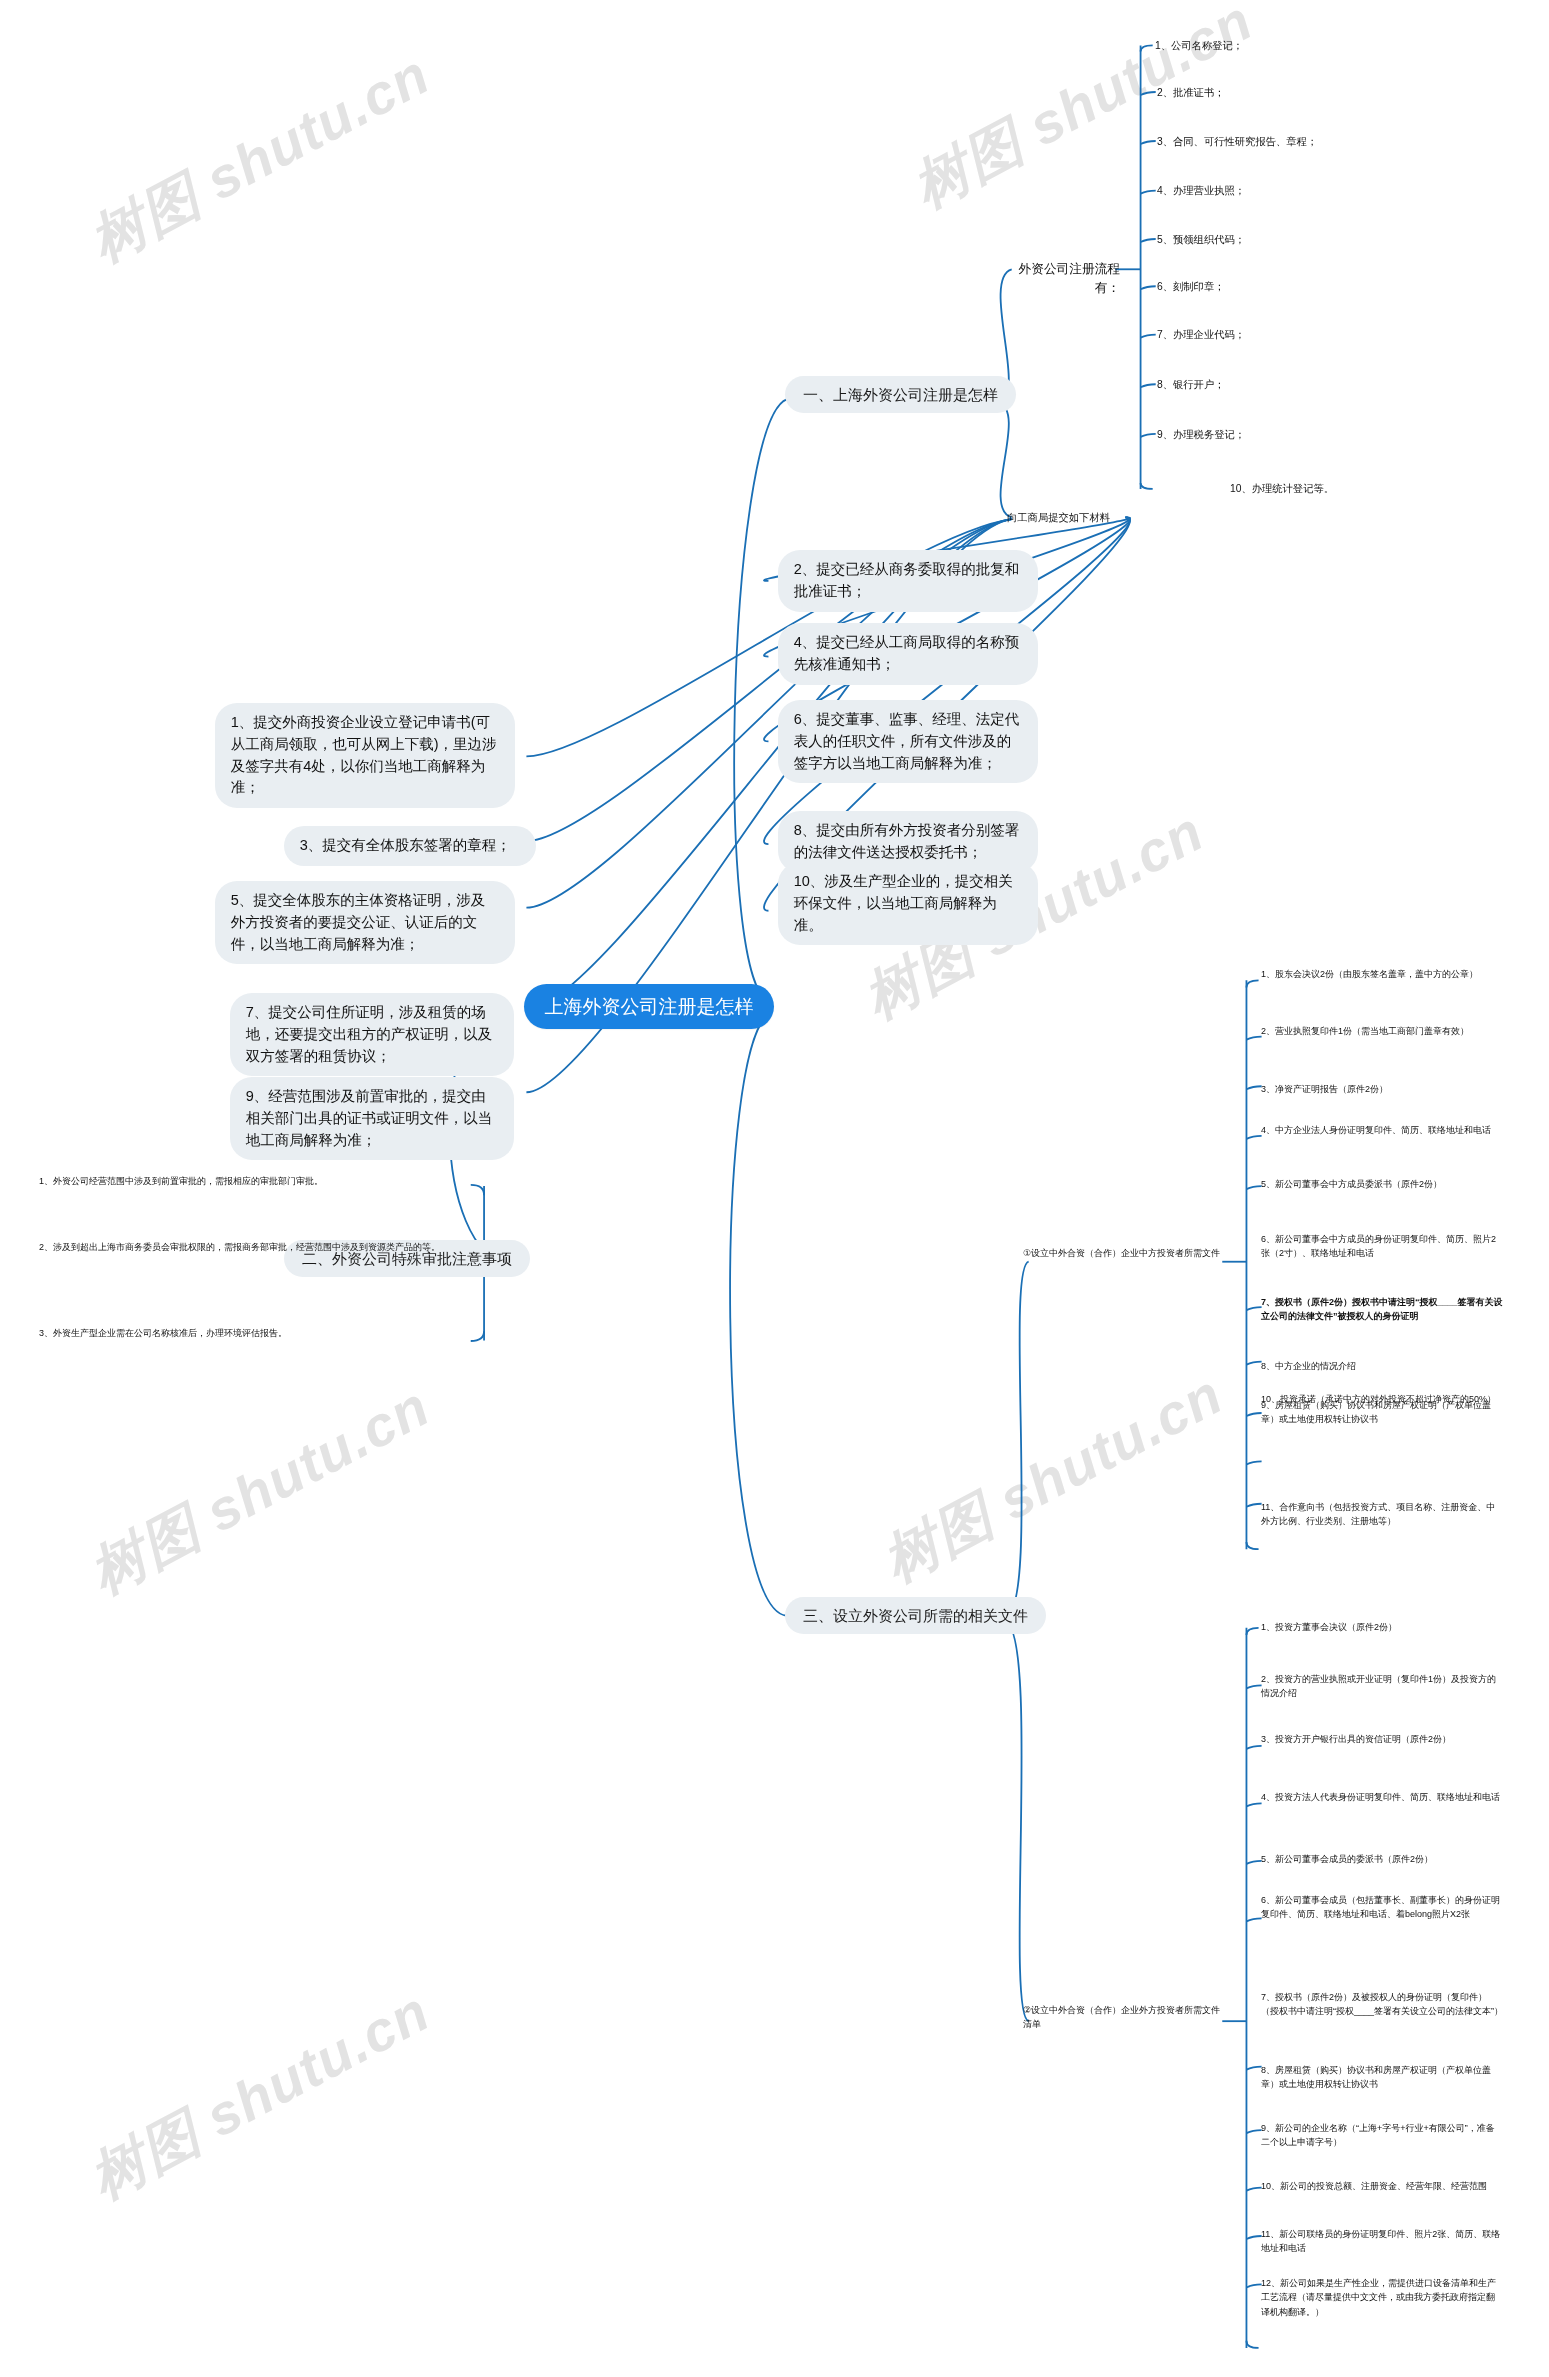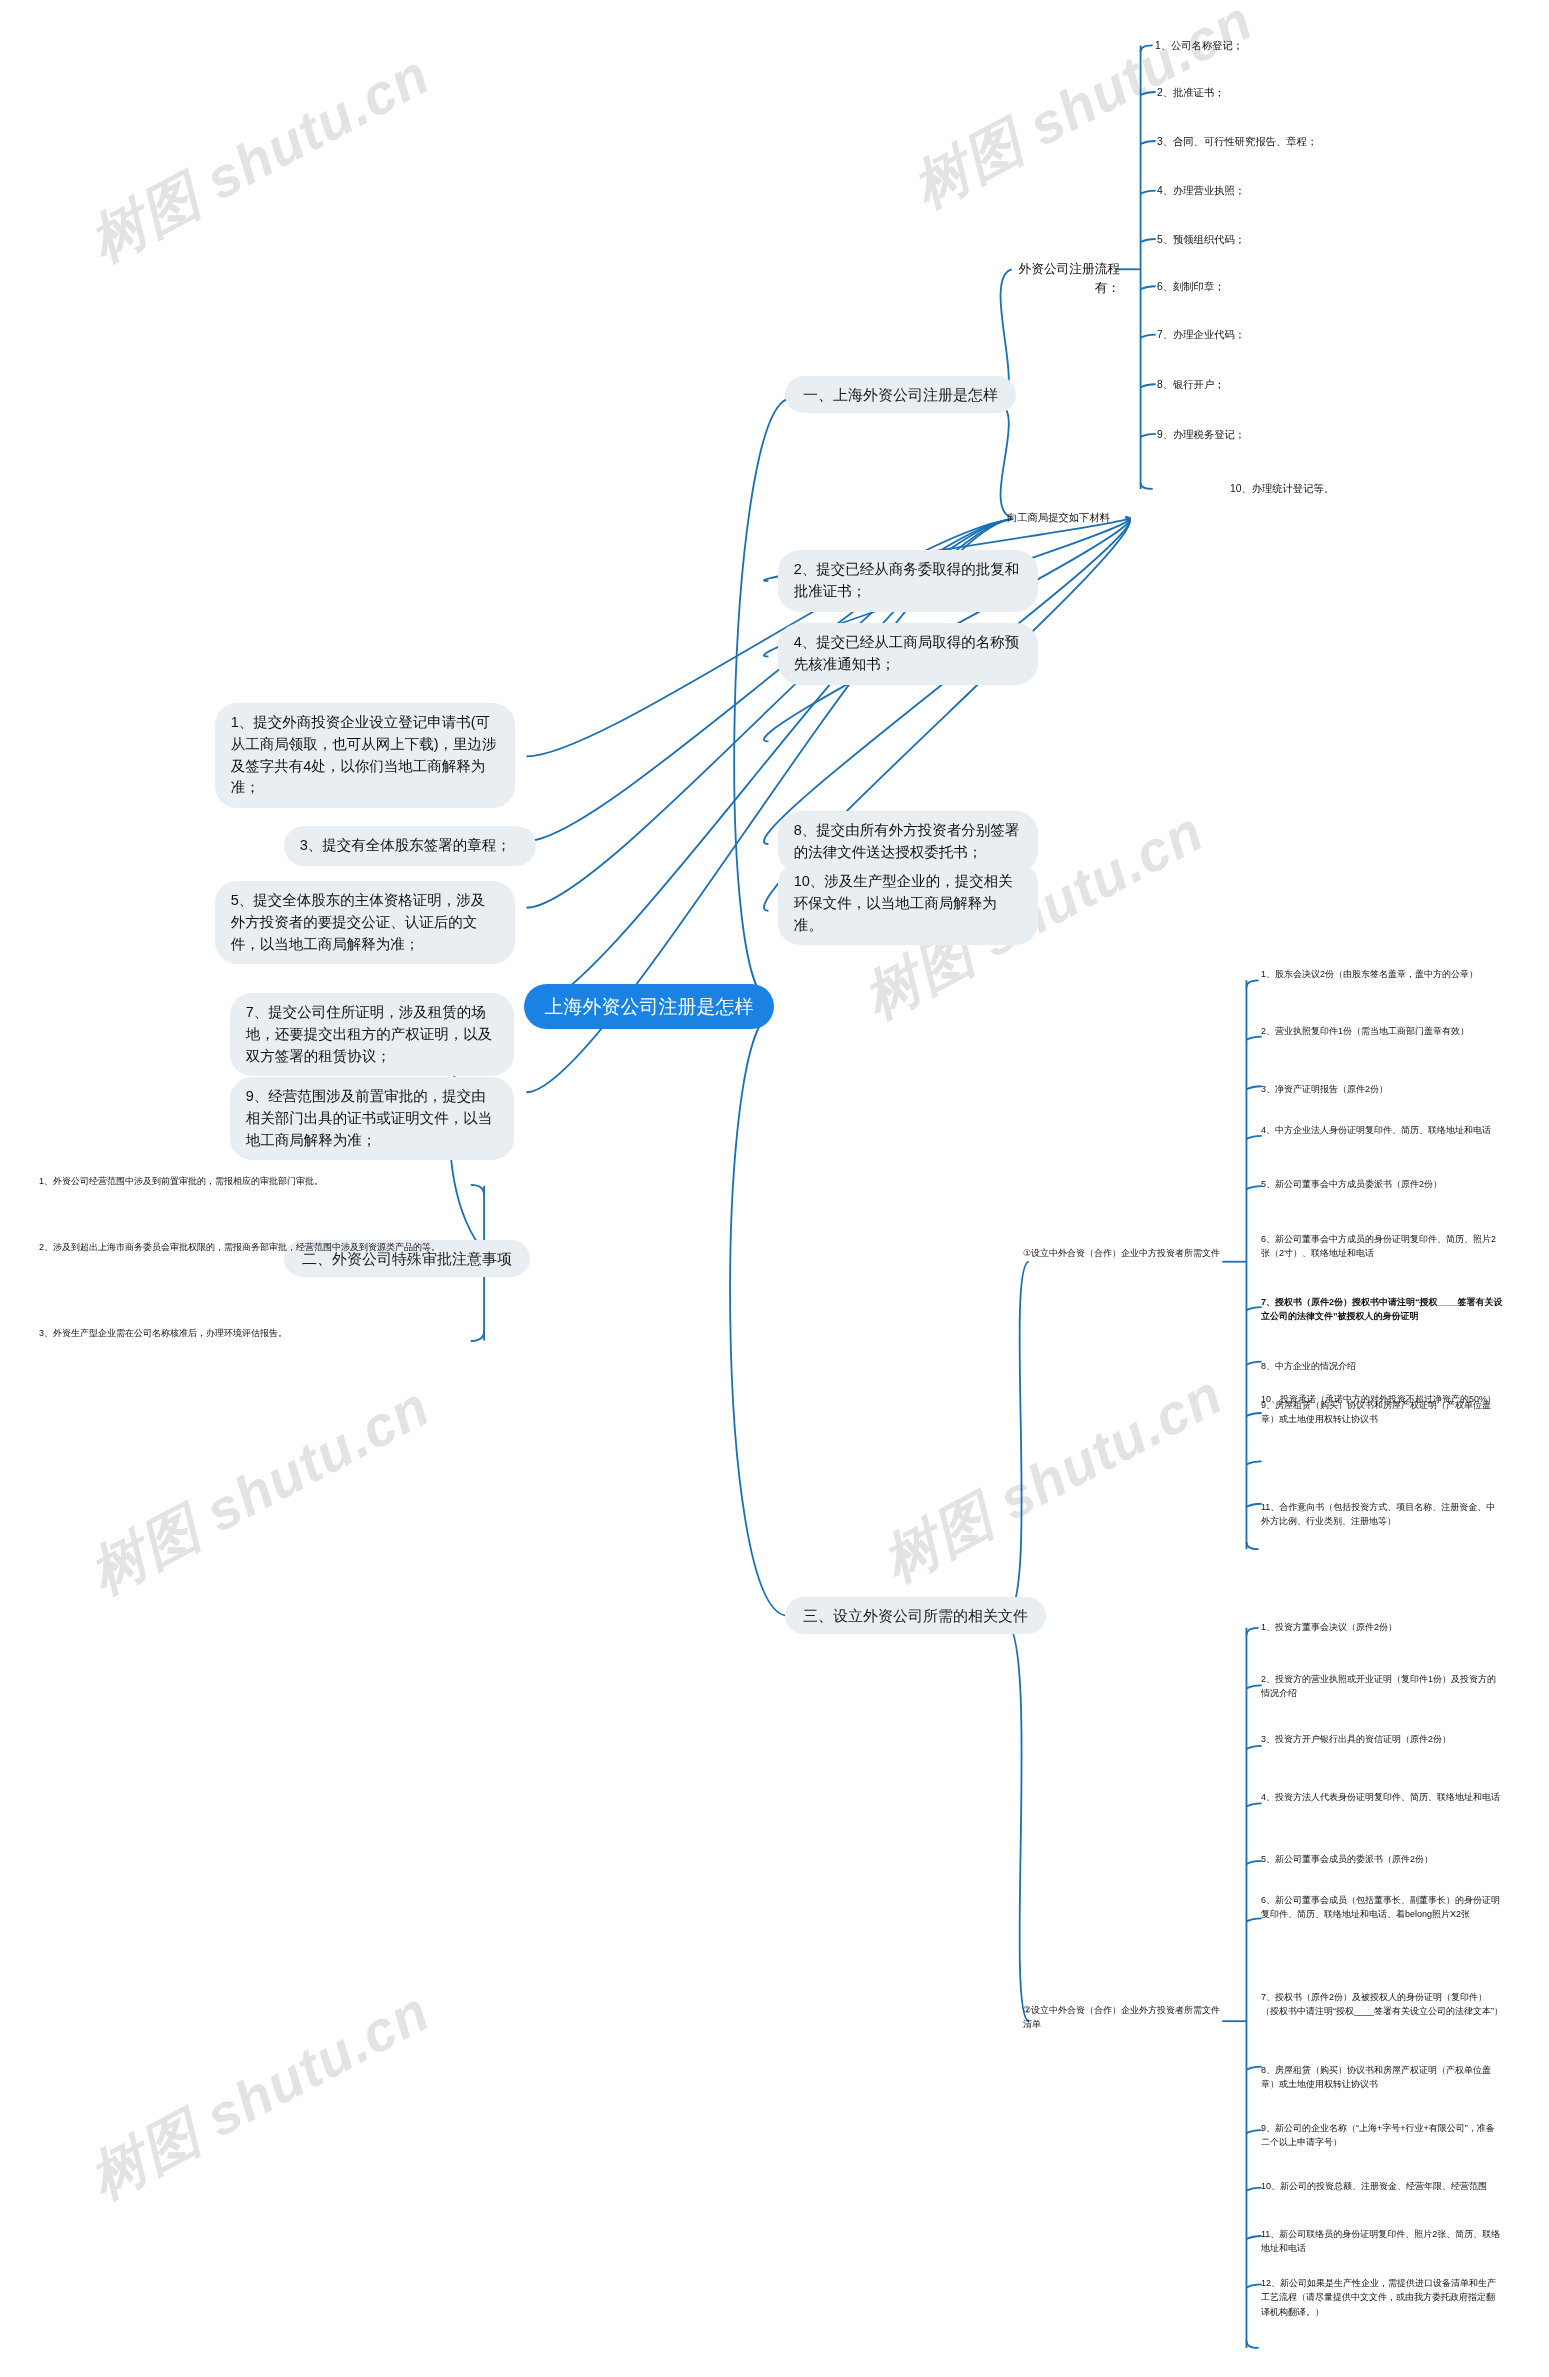--- a/index.html
+++ b/index.html
@@ -159,20 +159,22 @@
     <span>10、办理统计登记等。</span></div>
 
   <div class="node plain-sm" style="left:1007px;top:510px;width:133px;">
     <span>向工商局提交如下材料</span>
   </div>
 
   <div class="node pill" style="left:778px;top:550px;width:260px;">
     <span>2、提交已经从商务委取得的批复和批准证书；</span></div>
   <div class="node pill" style="left:778px;top:623px;width:260px;">
     <span>4、提交已经从工商局取得的名称预先核准通知书；</span></div>
+  <div class="node pill" style="left:778px;top:700px;width:260px;">
+    <span>6、提交董事、监事、经理、法定代表人的任职文件，所有文件涉及的签字方以当地工商局解释为准；</span></div>
   <div class="node pill" style="left:778px;top:811px;width:260px;">
     <span>8、提交由所有外方投资者分别签署的法律文件送达授权委托书；</span></div>
   <div class="node pill" style="left:778px;top:862px;width:260px;">
     <span>10、涉及生产型企业的，提交相关环保文件，以当地工商局解释为准。</span></div>
 
   <div class="node pill" style="left:215px;top:703px;width:300px;">
     <span>1、提交外商投资企业设立登记申请书(可从工商局领取，也可从网上下载)，里边涉及签字共有4处，以你们当地工商解释为准；</span></div>
   <div class="node pill" style="left:284px;top:826px;width:252px;">
     <span>3、提交有全体股东签署的章程；</span></div>
   <div class="node pill" style="left:215px;top:881px;width:300px;">

